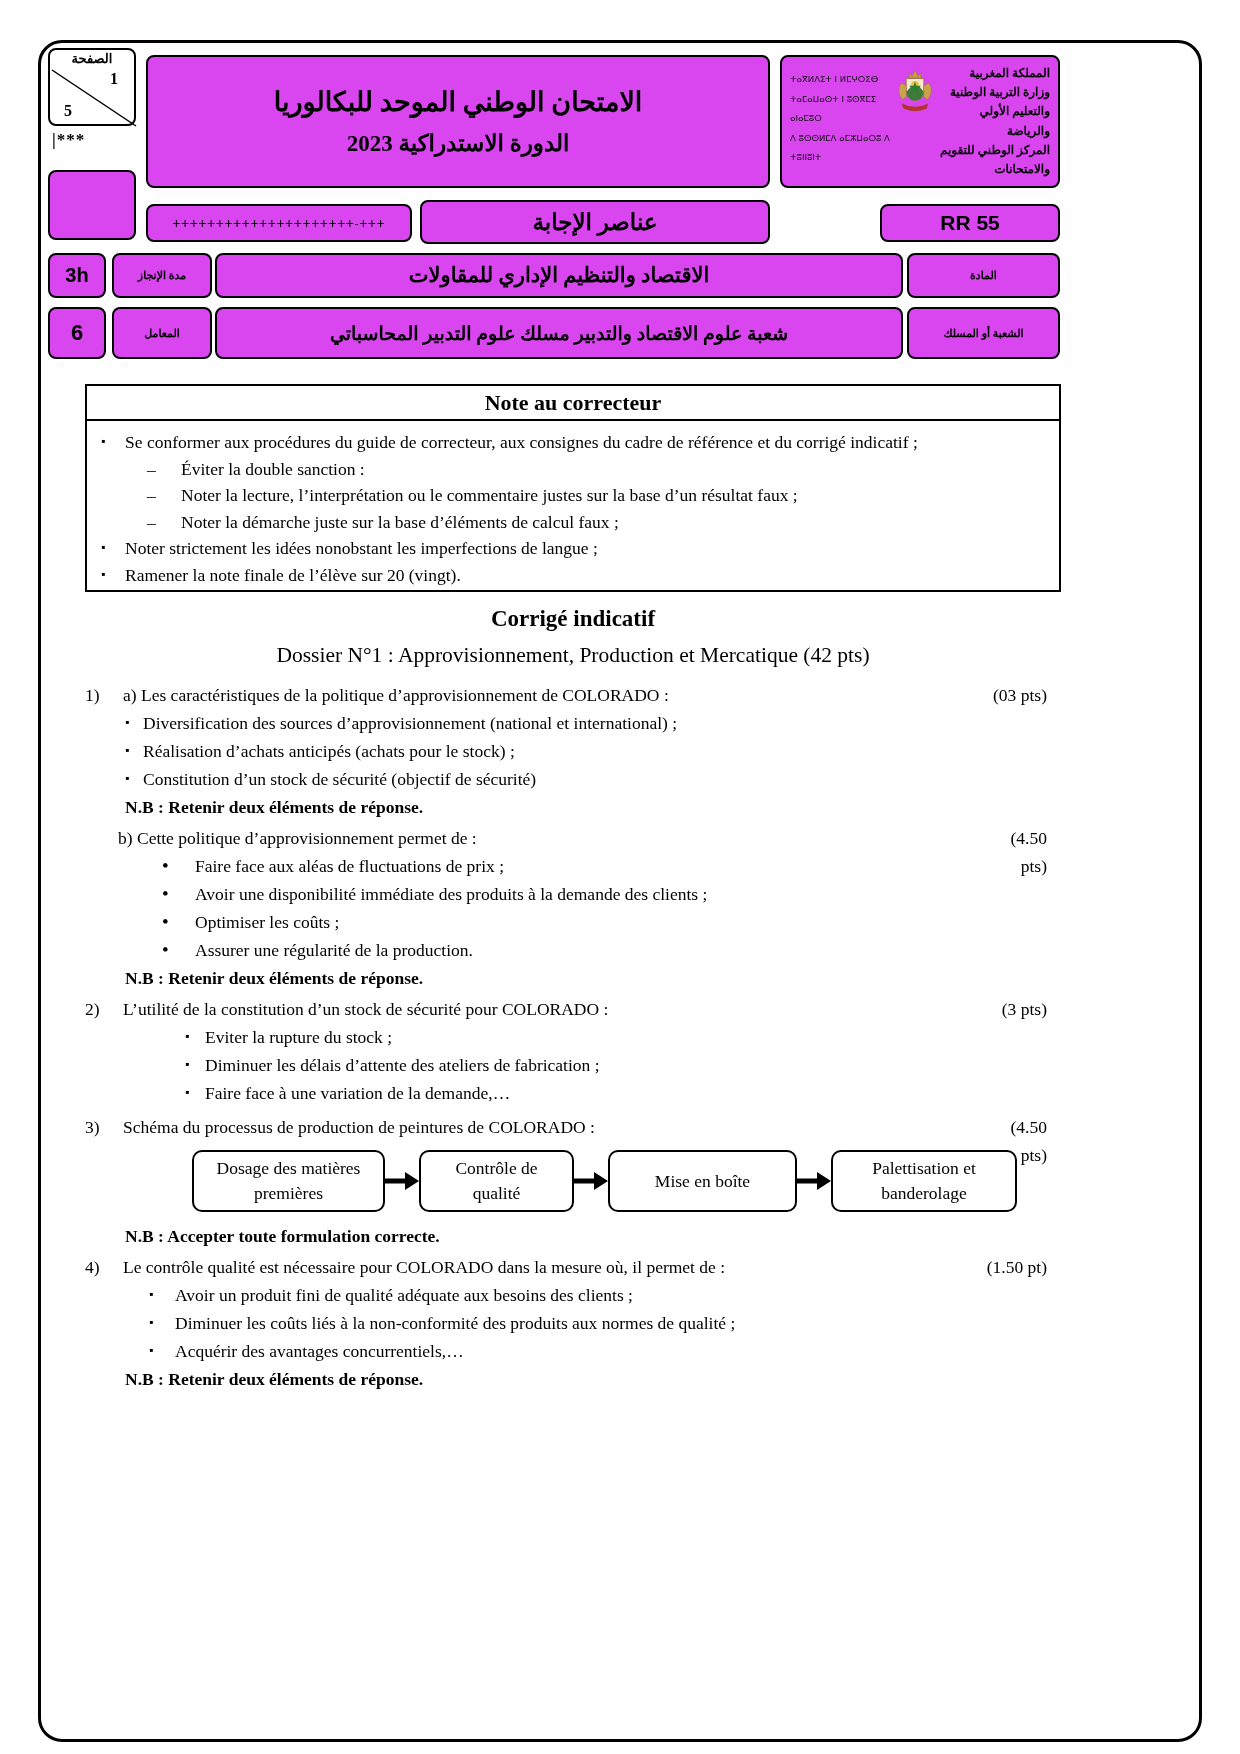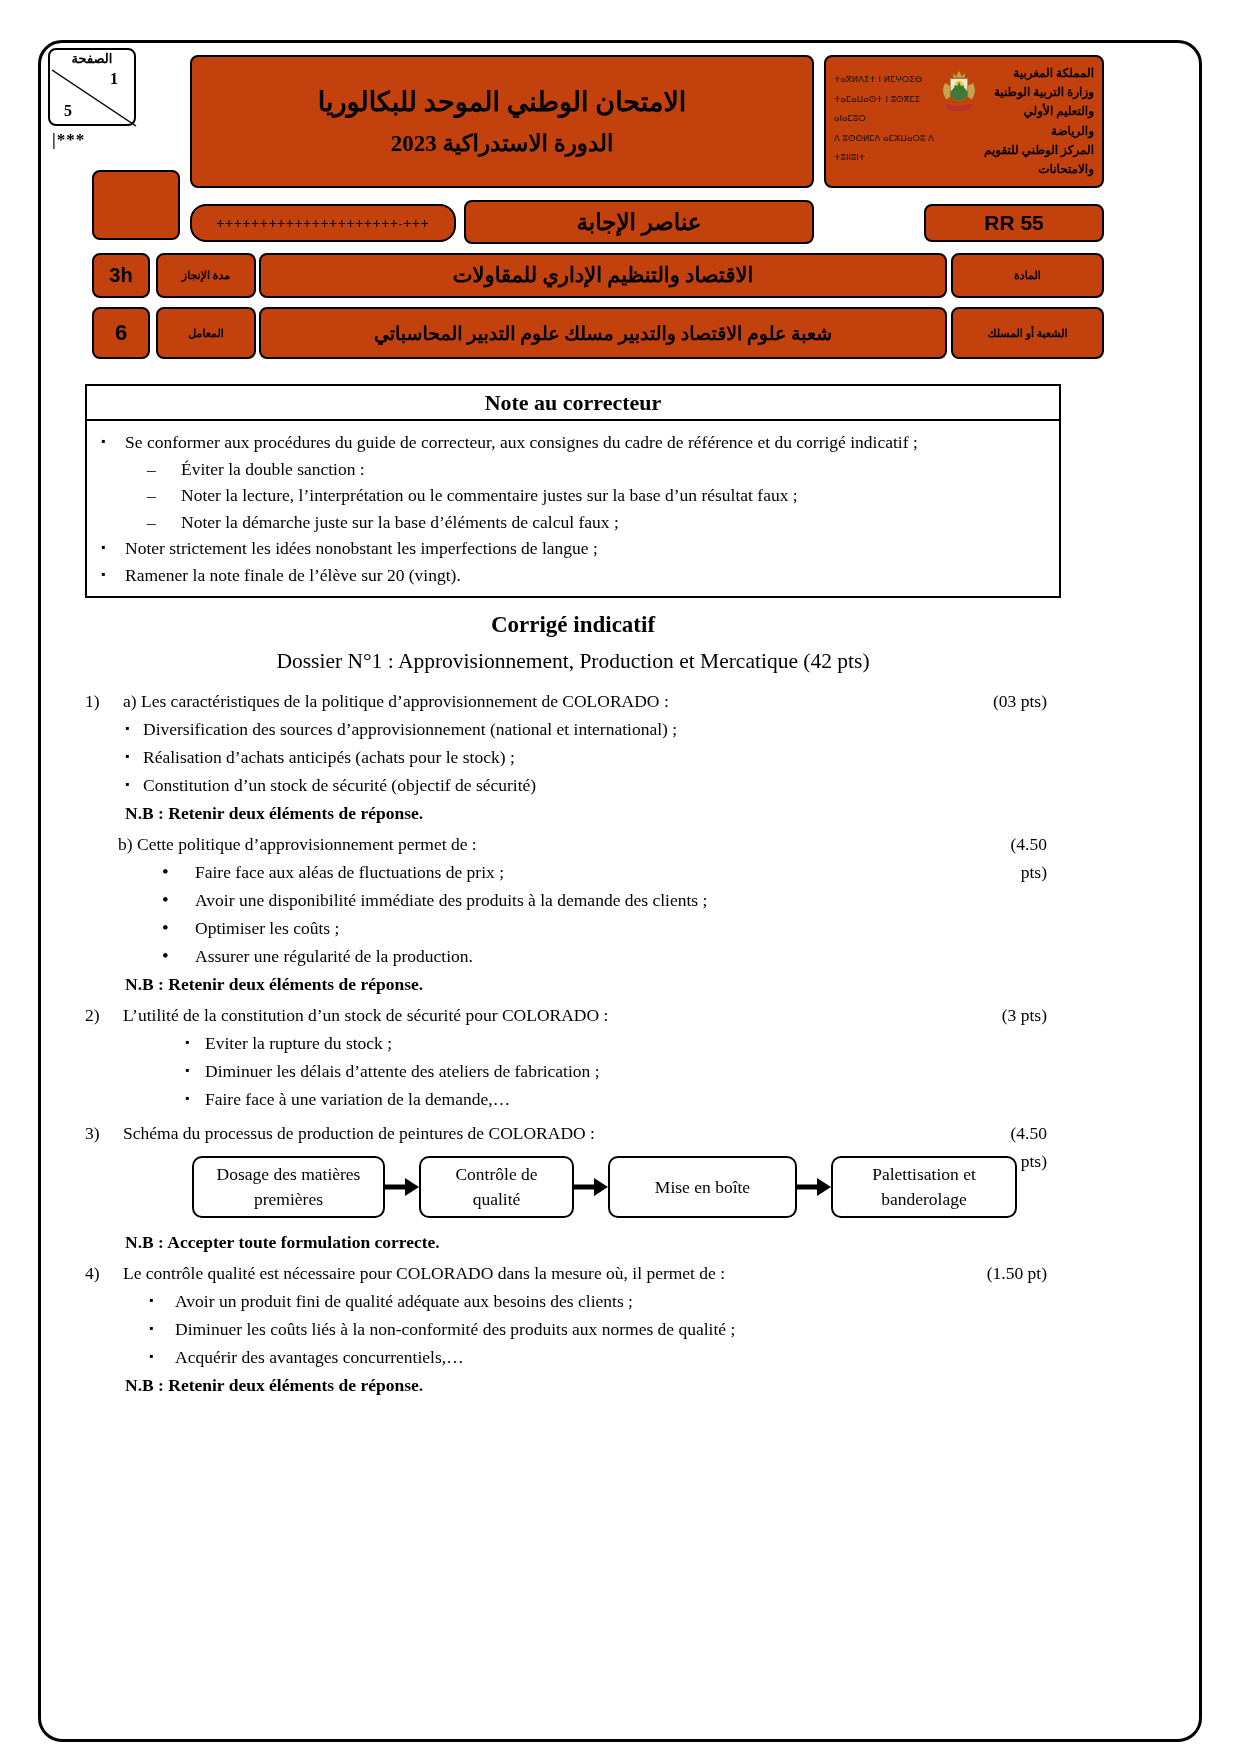--- a/index.html
+++ b/index.html
@@ -1,22 +1,22 @@
 <!DOCTYPE html>
 <html><head>
 <meta charset="utf-8">
 <style>
   * { margin:0; padding:0; box-sizing:border-box; }
   html,body { background:#fff; }
   body { width:1240px; height:1754px; font-family:"Liberation Serif", serif; color:#000; position:relative; }
   .page { position:absolute; left:0; top:0; width:1240px; height:1754px; background:#fff; overflow:hidden; }
   .frame { position:absolute; left:38px; top:40px; width:1164px; height:1702px; border:3px solid #000; border-radius:24px; }
 
-  .hbox { position:absolute; border:2px solid #000; border-radius:8px; background:#c2410c;
-          display:flex; align-items:center; justify-content:center;margin-left:44px; }
+  .hbox { position:absolute; border:2px solid #000; border-radius:8px; background:#d946ef;
+          display:flex; align-items:center; justify-content:center; }
   .col { flex-direction:column; }
 
   .ar { direction:rtl; font-weight:bold; }
 
   
   .box-page { left:48px; top:48px; width:88px; height:78px; padding:0; display:block; position:absolute; }
   .box-page .plabel { text-align:center; font-size:13px; font-weight:bold; padding-top:1px; }
   .box-page svg { position:absolute; left:0; top:0; }
   .box-page .pnum1 { position:absolute; right:16px; top:20px; font-size:16px; font-weight:bold; }
   .box-page .pnum5 { position:absolute; left:14px; bottom:4px; font-size:16px; font-weight:bold; }
@@ -24,21 +24,21 @@
   .box-empty { left:48px; top:170px; width:88px; height:70px; }
 
   .box-title { left:146px; top:55px; width:624px; height:133px; }
   .exam-title { font-size:27px; }
   .exam-session { font-size:23px; margin-top:12px; letter-spacing:1px; }
 
   .box-ministry { left:780px; top:55px; width:280px; height:133px; align-items:flex-start; justify-content:space-between; padding:7px 8px; }
   .min-tif { font-family:"DejaVu Sans", sans-serif; font-size:8.5px; line-height:2.3; width:112px; color:#111; padding-top:6px; }
   .min-ar { direction:rtl; text-align:right; font-size:12px; font-weight:bold; line-height:1.6; width:122px; }
 
-  .box-strip { left:146px; top:204px; width:266px; height:38px;border-radius:16px; }
+  .box-strip { left:146px; top:204px; width:266px; height:38px; }
   .tif-strip { font-family:"DejaVu Sans", sans-serif; font-size:10px; letter-spacing:1px; }
   .box-elements { left:420px; top:200px; width:350px; height:44px; }
   .elements-label { font-size:23px; }
   .box-rr { left:880px; top:204px; width:180px; height:38px; font-size:21px; font-weight:bold; font-family:"Liberation Sans", sans-serif; }
 
   .box-3h { left:48px; top:253px; width:58px; height:45px; font-size:20px; font-weight:bold; font-family:"Liberation Sans", sans-serif; }
   .box-duration { left:112px; top:253px; width:100px; height:45px; }
   .small-label { font-size:11px; }
   .box-subject { left:215px; top:253px; width:688px; height:45px; }
   .subject-title { font-size:21px; }
@@ -48,21 +48,21 @@
   .box-coef { left:112px; top:307px; width:100px; height:52px; }
   .box-branch { left:215px; top:307px; width:688px; height:52px; }
   .branch-title { font-size:19px; }
   .box-branch-label { left:907px; top:307px; width:153px; height:52px; }
 
   
   .content { position:absolute; left:85px; top:384px; width:976px; font-size:17.5px; line-height:28px; }
 
   .note-box { border:2px solid #000; }
   .note-title { text-align:center; font-weight:bold; font-size:22px; padding:5px 0 4px; border-bottom:2px solid #000; line-height:24px; }
-  .note-list { padding:8px 16px 8px 2px; }
+  .note-list { padding:8px 16px 2px 2px; }
   .note-li { position:relative; padding-left:36px; line-height:26.5px; }
   .note-li.l1::before { content:"▪"; position:absolute; left:12px; top:-1px; font-size:12px; }
   .note-li.l2 { padding-left:92px; }
   .note-li.l2::before { content:"–"; position:absolute; left:58px; }
 
   .h-corrige { text-align:center; font-weight:bold; font-size:23px; margin-top:12px; line-height:30px; }
   .h-dossier { text-align:center; font-size:21.5px; margin-top:5px; line-height:32px; }
 
   .qrow { display:flex; position:relative; padding-right:100px; margin-top:3px; }
   .qrow.first { margin-top:10px; }

